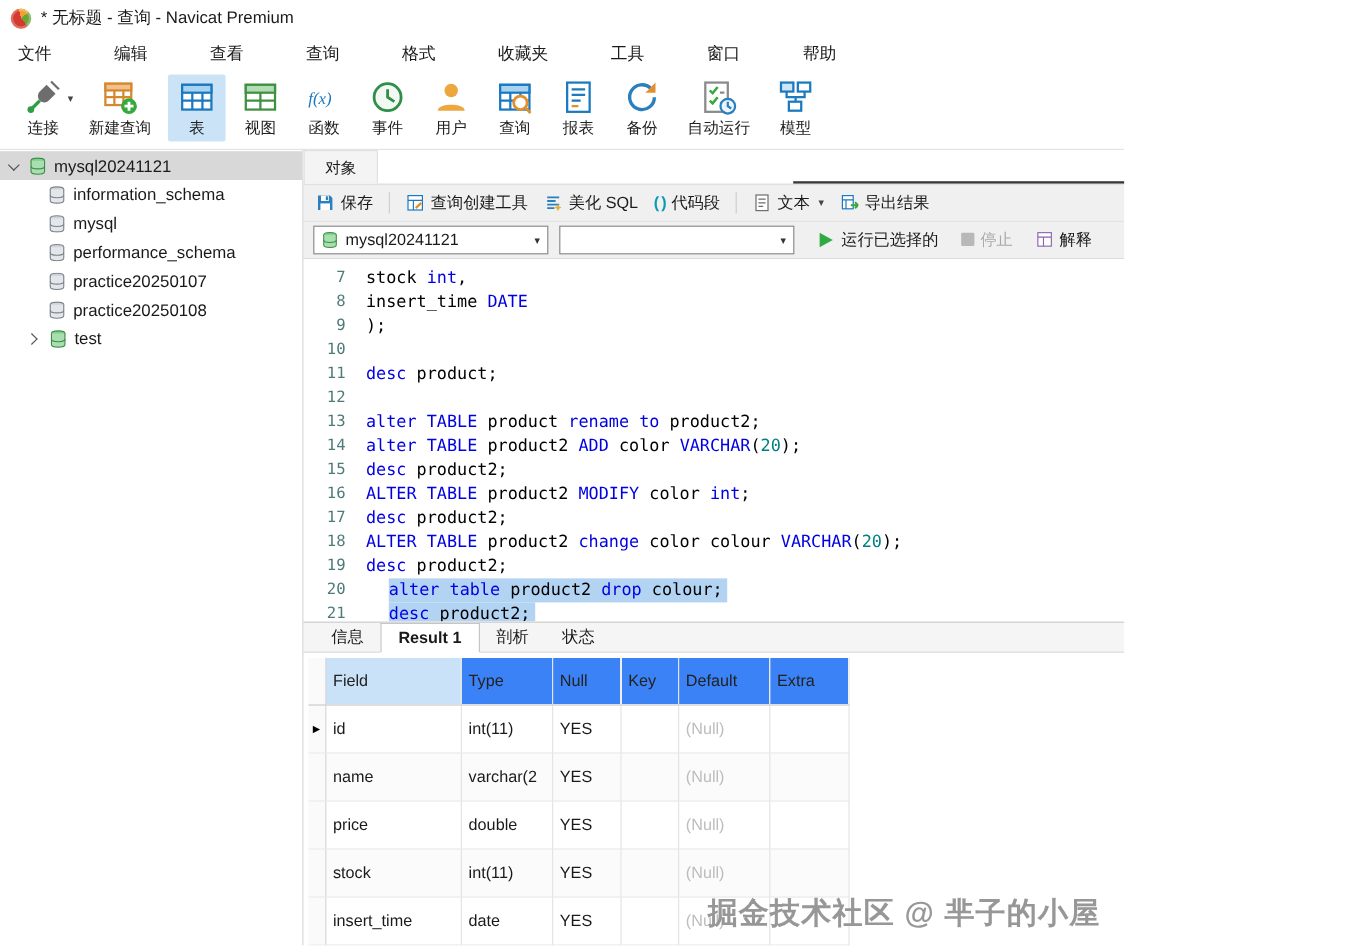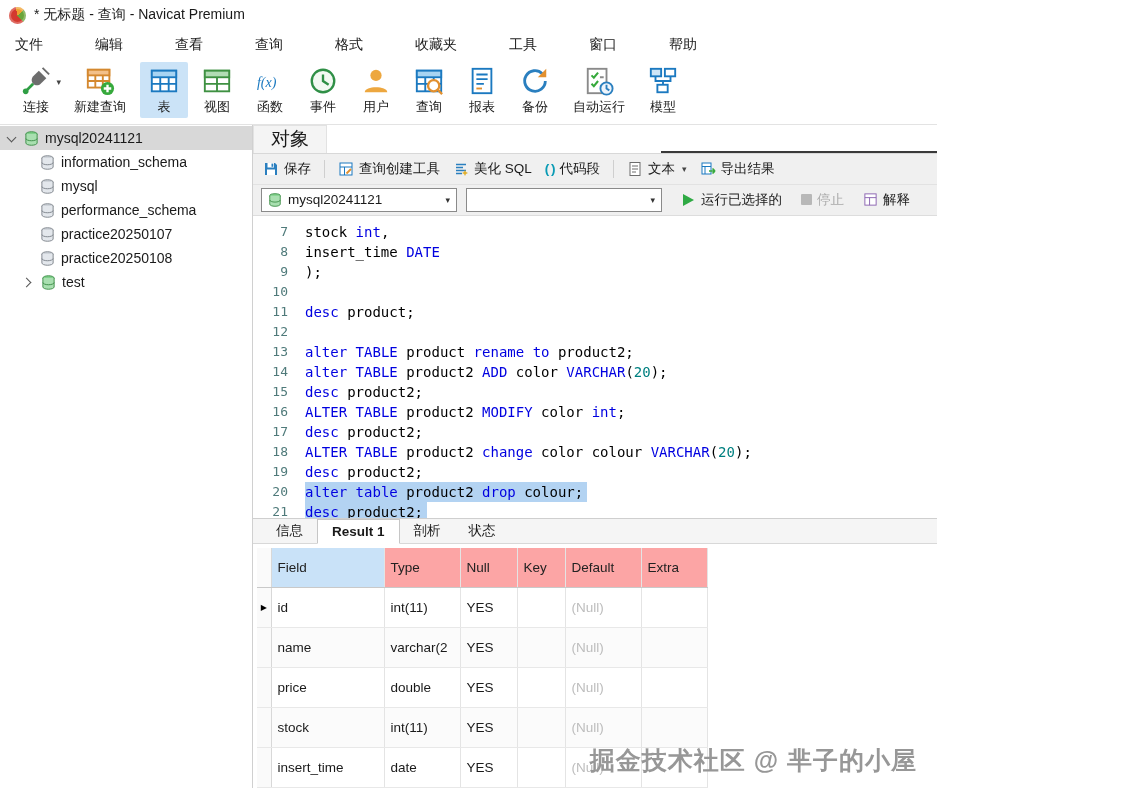--- a/index.html
+++ b/index.html
@@ -36,21 +36,21 @@
   .chev { width:14px; height:14px; position:relative; flex-shrink:0; }
   .chev::before { content:""; position:absolute; top:3px; left:4px; width:6px; height:6px;
                   border-right:1.5px solid #555; border-bottom:1.5px solid #555; transform:rotate(45deg); }
   .chev.right::before { transform:rotate(-45deg); left:2px; top:4px; }
   .ic.db svg { width:15px; height:15px; display:block; }
 
   
   .main { flex:1; min-width:0; display:flex; flex-direction:column; position:relative; }
 
   .tabbar { height:29px; display:flex; align-items:flex-end; background:#fff; border-bottom:1px solid #d8d8d8; position:relative; }
-  .tab { height:28px; display:flex; align-items:flex-start; gap:6px; padding:0 17px; font-size:19px;
+  .tab { height:28px; display:flex; align-items:center; gap:6px; padding:0 17px; font-size:13px;
          background:#f4f4f4; border:1px solid #e2e2e2; border-bottom:none; cursor:default; white-space:nowrap; }
   .tab.active { background:#fff; border:1px solid #c6c6c6; border-bottom:1px solid #fff; margin-bottom:-1px; }
   .tab-ic svg { width:14px; height:14px; display:block; }
   .tab-extra { position:absolute; right:0; top:1px; width:276px; height:27px; background:#fff; border-bottom:2px solid #3a3a3a; }
 
   .qtoolbar { height:33px; background:#f0f0f0; display:flex; align-items:center; gap:13px; padding-left:10px; font-size:13.5px; border-bottom:1px solid #e2e2e2; }
   .qbtn { display:flex; align-items:center; gap:5px; cursor:default; white-space:nowrap; }
   .qbtn .ic svg { width:16px; height:16px; display:block; }
   .qsep { width:1px; height:18px; background:#cfcfcf; }
   .snip { color:#0a9bb5; font-weight:bold; letter-spacing:-1px; }
@@ -65,35 +65,35 @@
   .stopbtn { display:flex; align-items:center; gap:5px; color:#a9a9a9; margin-left:10px; }
   .stop-ic { width:11px; height:11px; background:#b8b8b8; border-radius:1px; }
   .explainbtn { display:flex; align-items:center; gap:5px; margin-left:10px; }
   .explainbtn .ic svg { width:15px; height:15px; display:block; }
 
   
   .editor { height:327px; background:#fff; font-family:"DejaVu Sans Mono","Liberation Mono",monospace; font-size:14px; line-height:20px; padding-top:6px; overflow:hidden; }
   .ed-line { display:flex; height:20px; white-space:pre; }
   .ed-num { width:52px; flex-shrink:0; text-align:right; padding-right:17px; color:#4f7a7a; font-size:13px; }
   .ed-code { white-space:pre; }
-  .ed-code.sel { background:#b3d3f2; padding-right:4px; }
+  .ed-code.sel { background:#b3d3f2; padding-right:4px;margin-left:19px; }
   .tok-k { color:#0000e0; }
   .tok-p { color:#000; }
   .tok-n { color:#008080; }
 
   
   .rtabs { height:26px; display:flex; align-items:flex-end; background:#f5f5f5; border-top:1px solid #cfcfcf; border-bottom:1px solid #d8d8d8; padding-left:9px; font-size:13.5px; }
   .rtab { height:25px; display:flex; align-items:center; padding:0 14px; cursor:default; }
   .rtab.active { background:#fff; border:1px solid #c6c6c6; border-bottom:1px solid #fff; margin-bottom:-1px; font-weight:bold; }
 
   
   .grid-area { flex:1; padding:4px 0 0 4px; background:#fff; }
   table { border-collapse:collapse; font-size:13.5px; table-layout:fixed; }
   th, td { height:25px; padding:12px 6px; border-right:1px solid #e4e4e4; border-bottom:1px solid #e8e8e8; text-align:left; font-weight:normal; white-space:nowrap; overflow:hidden; }
-  thead th { background:#fca5a5; border-bottom:1px solid #c9c9c9; color:#222; }
+  thead th { background:#3b82f6; border-bottom:1px solid #c9c9c9; color:#222; }
   thead th.hl { background:#c9e2f8; }
   th.marker, td.marker { padding:0 2px; background:#fafafa; border-right:1px solid #d8d8d8; text-align:center; }
   td.marker { font-size:8px; color:#000; }
   tbody tr:nth-child(even) td:not(.marker) { background:#fbfbfb; }
   td.null { color:#bdbdbd; }
 
   
   .watermark { position:absolute; right:20px; bottom:11px; font-size:25px; font-weight:bold; color:#979797; letter-spacing:1px; }
 </style>
 </head>

